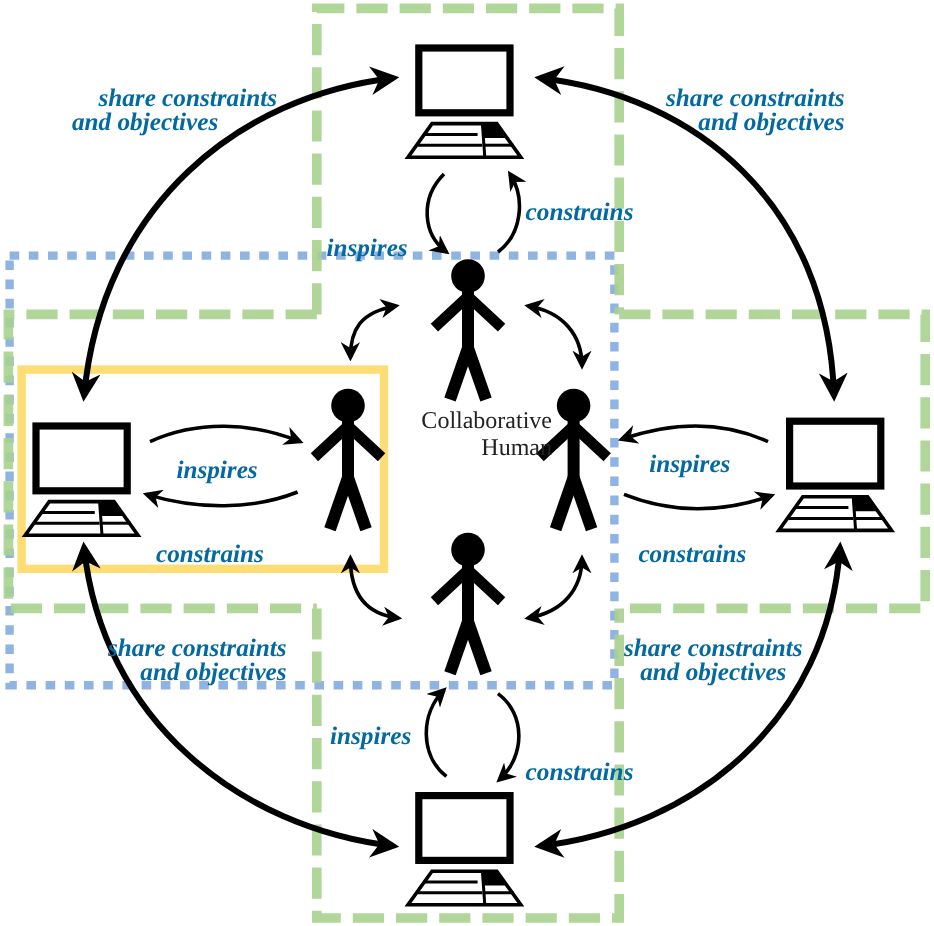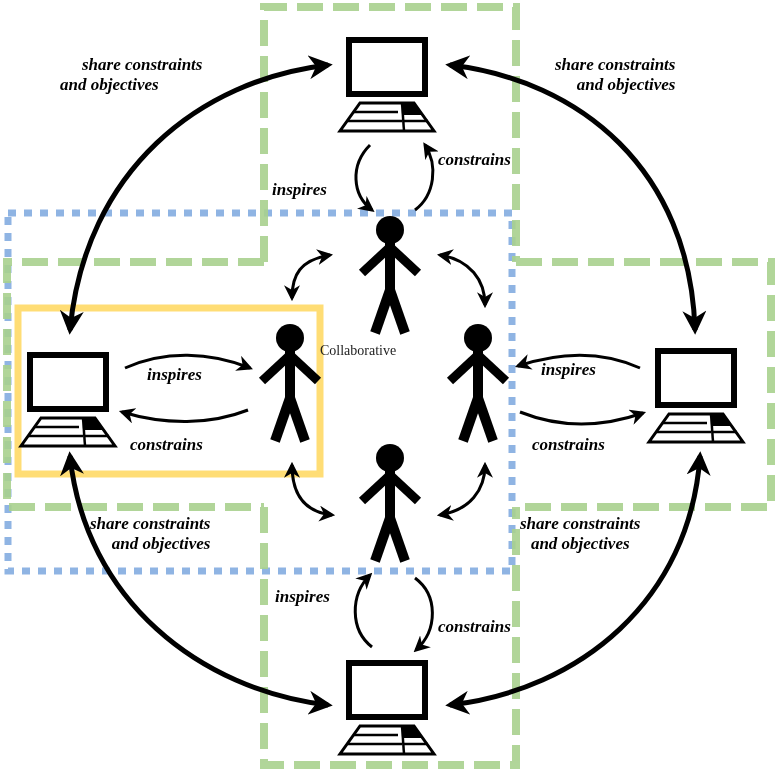--- a/index.html
+++ b/index.html
@@ -1,19 +1,19 @@
 <!DOCTYPE html>
 <html><head>
 <meta charset="utf-8">
 <style>
   html,body{margin:0;padding:0;background:#ffffff;}
   #stage{position:relative;width:778px;height:772px;overflow:hidden;background:#fff;}
   svg{position:absolute;left:0;top:0;}
-  .lbl{position:absolute;font-family:"Liberation Serif","DejaVu Serif",serif;font-style:italic;font-weight:bold;color:#000000;font-size:17px;line-height:20px;white-space:nowrap;}
-  .center{position:absolute;font-family:"Liberation Serif","DejaVu Serif",serif;color:#222;font-size:14px;line-height:22px;text-align:left;}
+  .lbl{position:absolute;font-family:"Liberation Serif","DejaVu Serif",serif;font-style:italic;font-weight:bold;color:#0369a1;font-size:21px;line-height:20px;white-space:nowrap;margin-top:16px;}
+  .center{position:absolute;font-family:"Liberation Serif","DejaVu Serif",serif;color:#222;font-size:20px;line-height:22px;text-align:right;}
 </style>
 </head>
 <body>
 
 <div id="stage">
 <svg width="778" height="772" viewBox="0 0 778 772">
   <defs>
     <marker id="ah" viewBox="0 0 20 20" refX="16" refY="10" markerWidth="9" markerHeight="9" orient="auto-start-reverse" markerUnits="userSpaceOnUse">
       <path d="M0,0 L20,10 L0,20 L6,10 Z" fill="#000"></path>
     </marker>
@@ -88,20 +88,21 @@
     <path d="M640,368 C600,350 560,352 518,366" marker-end="url(#ahMid)"></path>
     <path d="M520,412 C560,428 600,428 643,413" marker-end="url(#ahMid)"></path>
 
     <path d="M372,647 C350,630 350,595 370,575" marker-end="url(#ahMid)"></path>
     <path d="M415,578 C438,595 438,630 416,650" marker-end="url(#ahMid)"></path>
   </g>
 </svg>
 
 <div class="center" style="left:320px;top:340px;width:140px;">
   <div>Collaborative</div>
+  <div>Human</div>
 </div>
 
 <div class="lbl" style="left:60px;top:55px;">
   <div style="padding-left:22px;">share constraints</div>
   <div>and objectives</div>
 </div>
 <div class="lbl" style="left:555px;top:55px;text-align:right;">
   <div>share constraints</div>
   <div>and objectives</div>
 </div>

